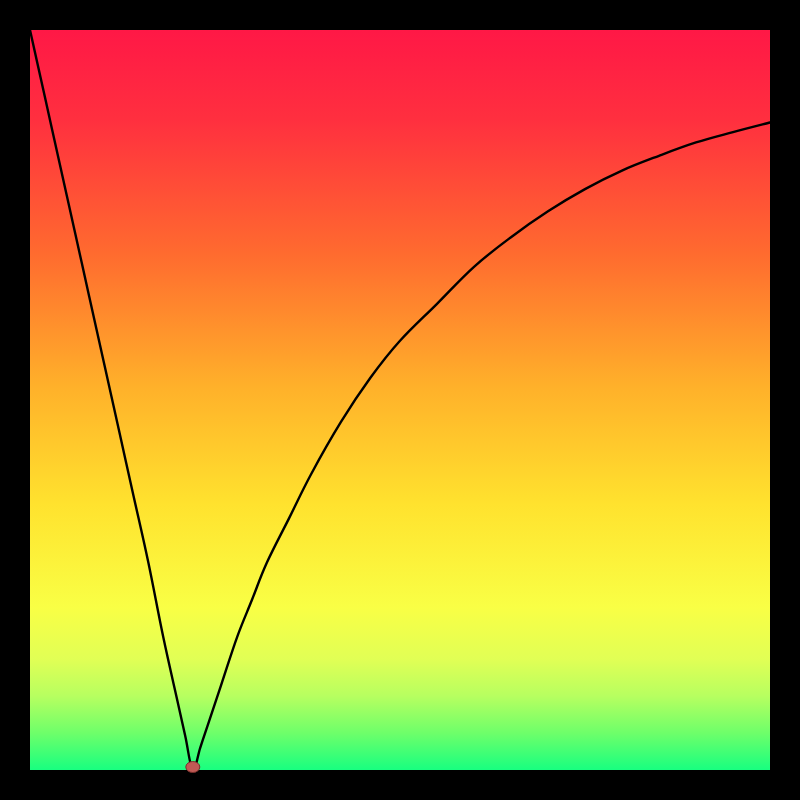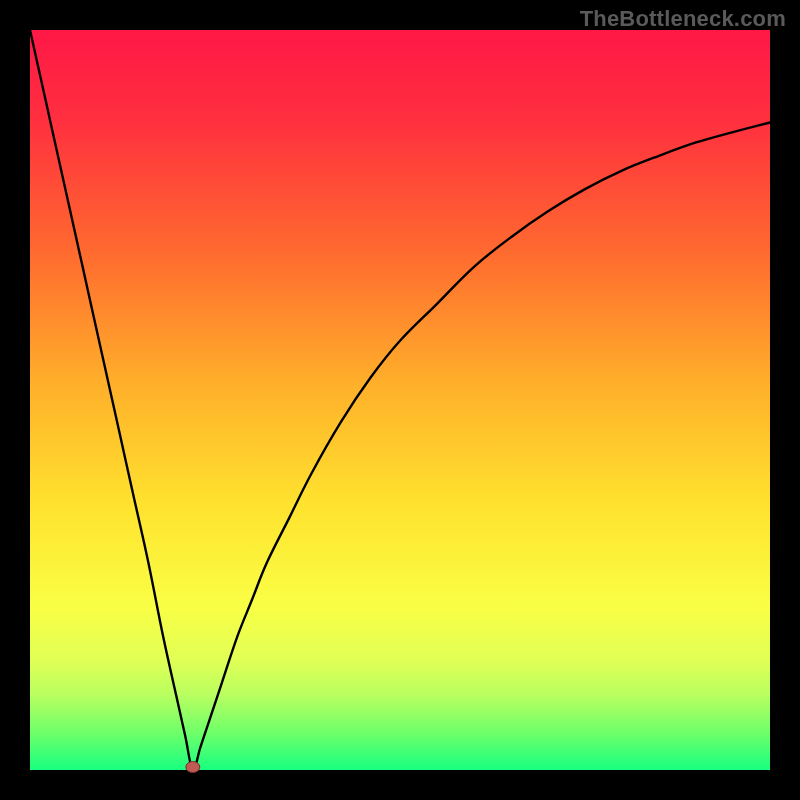--- a/index.html
+++ b/index.html
@@ -44,21 +44,20 @@
     font-weight: 600;
     color: #5a5a5a;
     letter-spacing: 0.2px;
     user-select: none;
   }
 </style>
 </head>
 <body>
 
 <div class="frame">
-  <div class="watermark">TheBottleneck.com</div>
   <div class="plot-area">
     <div class="gradient-bg" style="background: linear-gradient(rgb(255, 24, 70) 0%, rgb(255, 47, 63) 12%, rgb(255, 106, 47) 30%, rgb(255, 176, 42) 48%, rgb(255, 226, 46) 64%, rgb(249, 255, 69) 78%, rgb(225, 255, 85) 85%, rgb(183, 255, 96) 90%, rgb(110, 255, 106) 95%, rgb(24, 255, 128) 100%);"></div>
     <svg class="curve" viewBox="0 0 740 740" preserveAspectRatio="none">
       <path fill="none" stroke-width="2.4" stroke-linejoin="round" stroke-linecap="round" d="M 0,0 C 2.664,11.988000000000003 9.472000000000001,42.62400000000002 14.8,66.60000000000002 C 20.128,90.57600000000002 24.272000000000002,109.22400000000005 29.6,133.20000000000005 C 34.928,157.17600000000004 39.071999999999996,175.82400000000007 44.4,199.80000000000007 C 49.728,223.77600000000007 53.872,242.424 59.2,266.4 C 64.528,290.376 68.672,309.02399999999994 74,332.99999999999994 C 79.328,356.97599999999994 83.472,375.62399999999997 88.8,399.59999999999997 C 94.128,423.57599999999996 98.272,442.224 103.60000000000001,466.2 C 108.92800000000001,490.176 113.072,507.49199999999996 118.4,532.8 C 123.72800000000001,558.108 127.87199999999999,581.492 133.2,606.8 C 138.528,632.108 144.004,655.418 148,673.4 C 151.996,691.382 152.736,694.712 155.4,706.7 C 158.06400000000002,718.6880000000001 160.136,738.0020000000001 162.8,740 C 165.46400000000003,741.9979999999999 167.53600000000003,725.7919999999999 170.20000000000002,717.8 C 172.864,709.808 173.60399999999998,707.588 177.6,695.6 C 181.596,683.6120000000001 187.072,667.1840000000001 192.4,651.2 C 197.728,635.216 201.872,621.452 207.20000000000002,606.8 C 212.52800000000002,592.1479999999999 216.672,583.12 222,569.8 C 227.328,556.4799999999999 230.14000000000001,547.452 236.8,532.8 C 243.46,518.1479999999999 251.008,504.38399999999996 259,488.4 C 266.992,472.416 271.876,461.316 281.2,444 C 290.524,426.684 300.144,409.5160000000001 310.8,392.20000000000005 C 321.456,374.884 329.744,362.45199999999994 340.40000000000003,347.79999999999995 C 351.05600000000004,333.14799999999997 358.012,324.12 370,310.8 C 381.988,297.48 393.68000000000006,287.12 407.00000000000006,273.8 C 420.32000000000005,260.48 430.68,248.78799999999995 444,236.79999999999995 C 457.32,224.81199999999995 467.68,217.19000000000005 481,207.20000000000005 C 494.32,197.21000000000004 504.68,189.95799999999997 518,181.29999999999995 C 531.32,172.64199999999994 541.68,166.42600000000004 555,159.10000000000002 C 568.32,151.774 578.68,146.5939999999999 592,140.5999999999999 C 605.32,134.6059999999999 615.68,130.86160000000004 629,125.80000000000007 C 642.32,120.73840000000008 652.68,116.74240000000003 666,112.48000000000002 C 679.32,108.2176 689.68,105.71640000000001 703,102.12 C 716.32,98.5236 733.34,94.2316 740,92.5" stroke="#000000"></path>
       <ellipse rx="7" ry="5.5" cx="162.8" cy="737" fill="#c05a55" stroke="#7a2f2b" stroke-width="1"></ellipse>
     </svg>
   </div>
 </div>
 
 </body></html>

